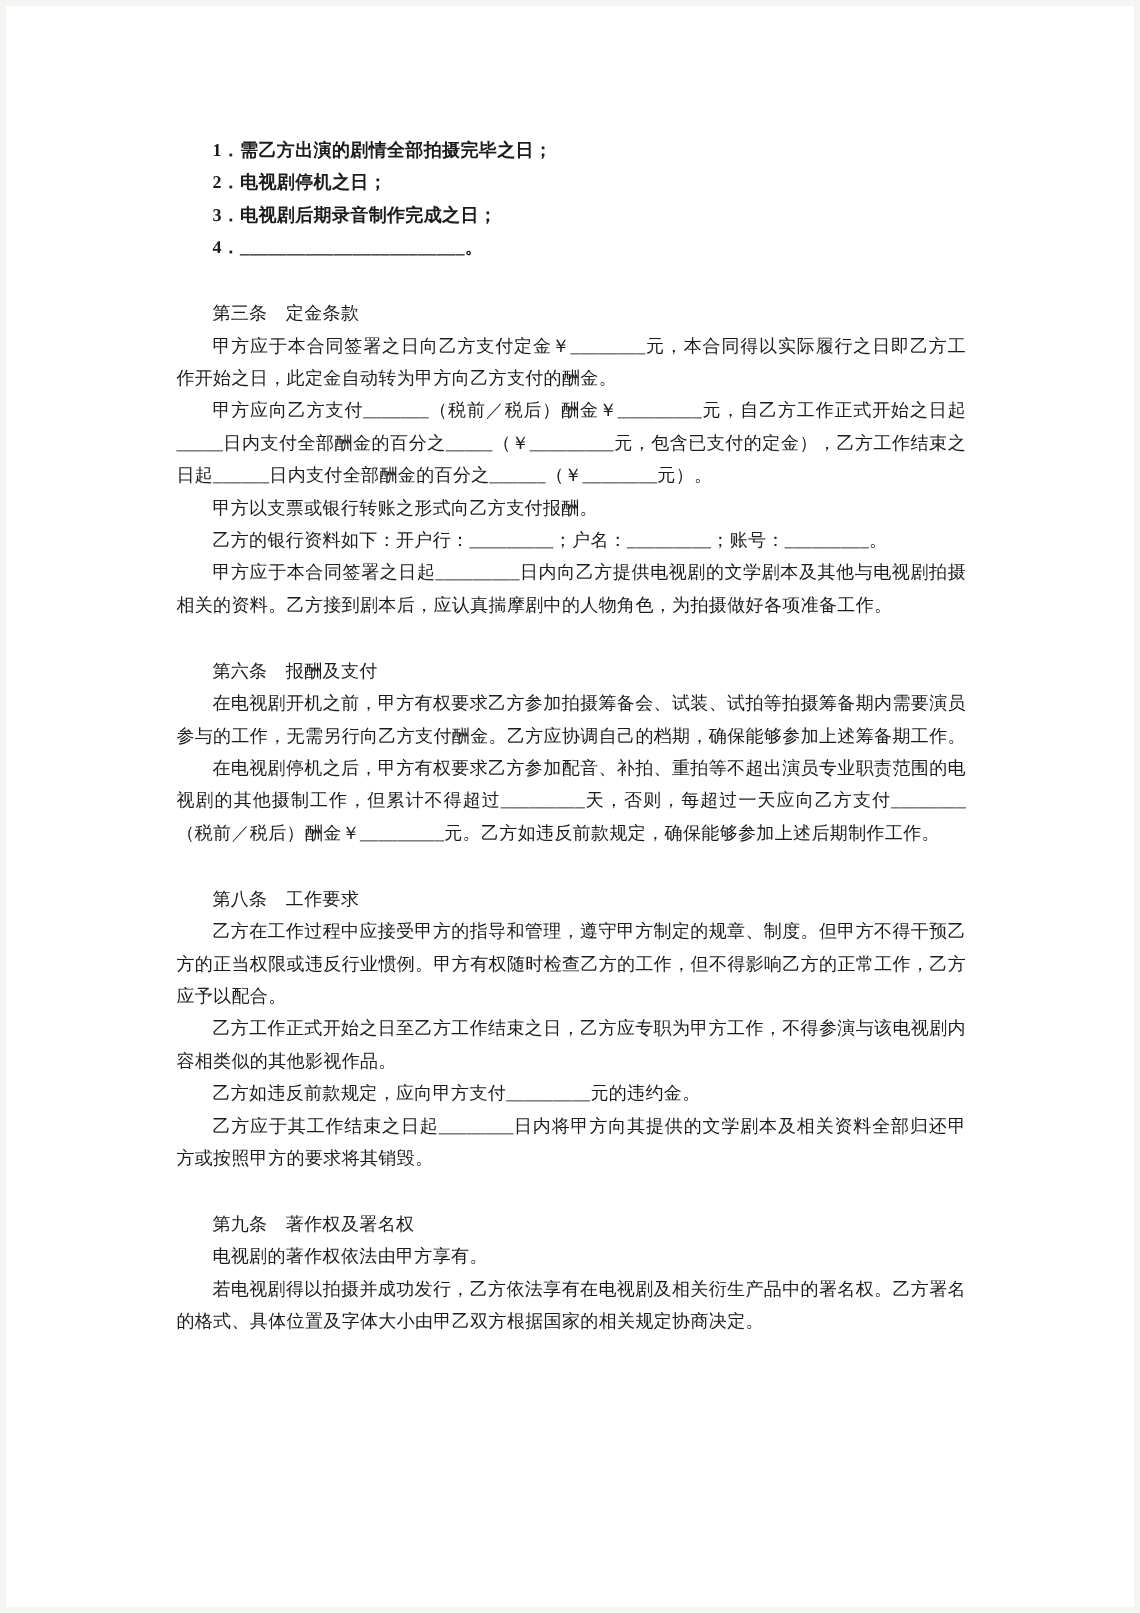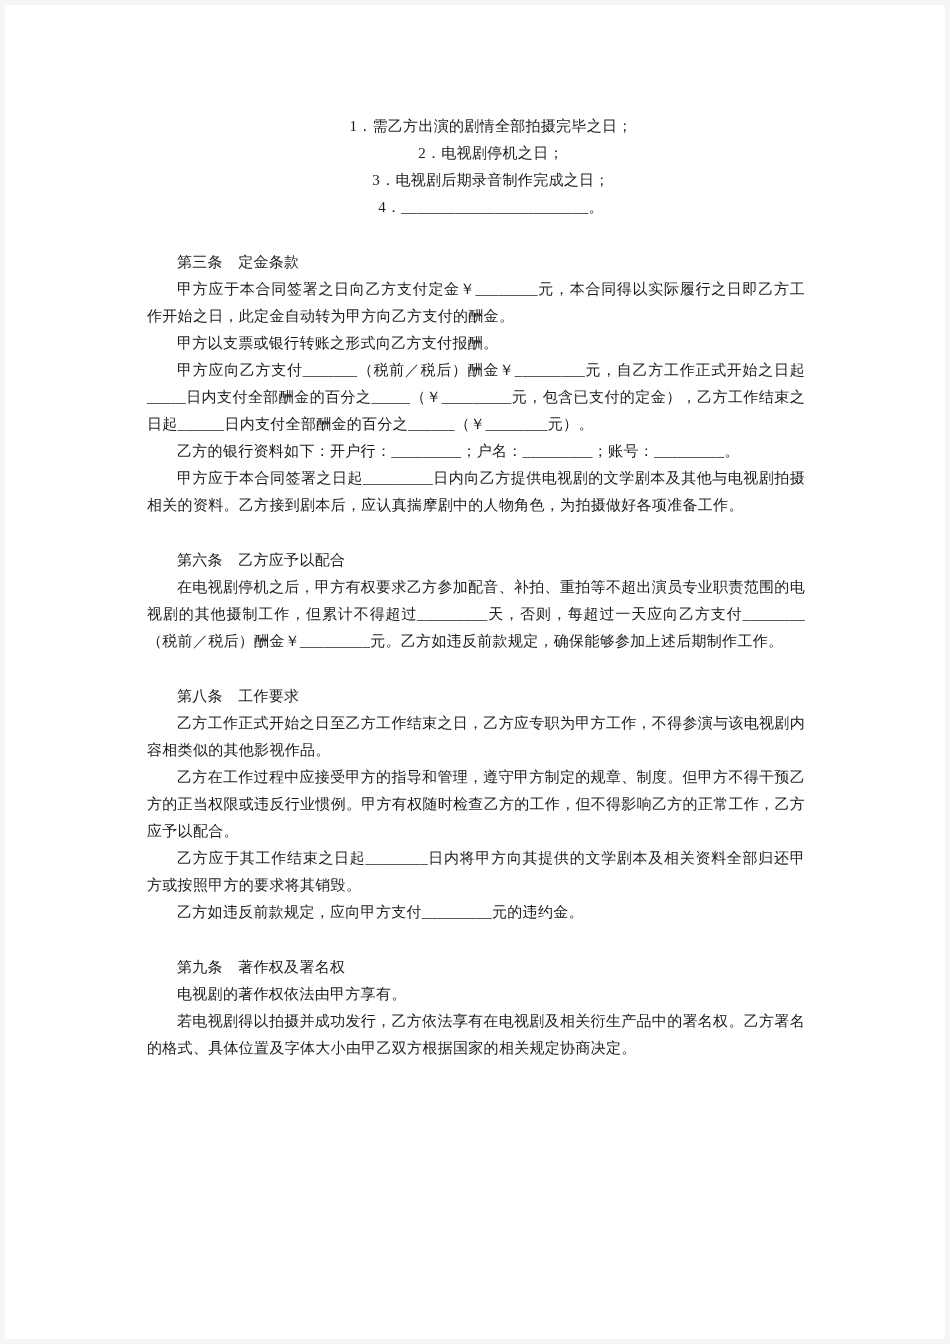--- a/index.html
+++ b/index.html
@@ -32,43 +32,45 @@
   }
   .content p {
     margin: 0;
     text-indent: 2em;
   }
   .content p.heading {
     margin-top: 28px;
     font-family: Liberation Serif, serif;
   }
   .content p.list-item {
-    text-align: center;
+    text-align: left;
+    font-weight: bold;
   }
 </style>
 </head>
 <body>
 
 <div class="page">
   <div class="content">
 
   <p class="list-item">1．需乙方出演的剧情全部拍摄完毕之日；</p>
       <p class="list-item">2．电视剧停机之日；</p>
       <p class="list-item">3．电视剧后期录音制作完成之日；</p>
       <p class="list-item">4．________________________。</p>
       <p class="heading">第三条　定金条款</p>
       <p class="paragraph">甲方应于本合同签署之日向乙方支付定金￥________元，本合同得以实际履行之日即乙方工作开始之日，此定金自动转为甲方向乙方支付的酬金。</p>
+      <p class="paragraph">甲方应向乙方支付_______（税前／税后）酬金￥_________元，自乙方工作正式开始之日起_____日内支付全部酬金的百分之_____（￥_________元，包含已支付的定金），乙方工作结束之日起______日内支付全部酬金的百分之______（￥________元）。</p>
       <p class="paragraph">甲方以支票或银行转账之形式向乙方支付报酬。</p>
-      <p class="paragraph">甲方应向乙方支付_______（税前／税后）酬金￥_________元，自乙方工作正式开始之日起_____日内支付全部酬金的百分之_____（￥_________元，包含已支付的定金），乙方工作结束之日起______日内支付全部酬金的百分之______（￥________元）。</p>
       <p class="paragraph">乙方的银行资料如下：开户行：_________；户名：_________；账号：_________。</p>
       <p class="paragraph">甲方应于本合同签署之日起_________日内向乙方提供电视剧的文学剧本及其他与电视剧拍摄相关的资料。乙方接到剧本后，应认真揣摩剧中的人物角色，为拍摄做好各项准备工作。</p>
-      <p class="heading">第六条　乙方应予以配合</p>
+      <p class="heading">第六条　报酬及支付</p>
+      <p class="paragraph">在电视剧开机之前，甲方有权要求乙方参加拍摄筹备会、试装、试拍等拍摄筹备期内需要演员参与的工作，无需另行向乙方支付酬金。乙方应协调自己的档期，确保能够参加上述筹备期工作。</p>
       <p class="paragraph">在电视剧停机之后，甲方有权要求乙方参加配音、补拍、重拍等不超出演员专业职责范围的电视剧的其他摄制工作，但累计不得超过_________天，否则，每超过一天应向乙方支付________（税前／税后）酬金￥_________元。乙方如违反前款规定，确保能够参加上述后期制作工作。</p>
       <p class="heading">第八条　工作要求</p>
+      <p class="paragraph">乙方在工作过程中应接受甲方的指导和管理，遵守甲方制定的规章、制度。但甲方不得干预乙方的正当权限或违反行业惯例。甲方有权随时检查乙方的工作，但不得影响乙方的正常工作，乙方应予以配合。</p>
       <p class="paragraph">乙方工作正式开始之日至乙方工作结束之日，乙方应专职为甲方工作，不得参演与该电视剧内容相类似的其他影视作品。</p>
-      <p class="paragraph">乙方在工作过程中应接受甲方的指导和管理，遵守甲方制定的规章、制度。但甲方不得干预乙方的正当权限或违反行业惯例。甲方有权随时检查乙方的工作，但不得影响乙方的正常工作，乙方应予以配合。</p>
+      <p class="paragraph">乙方如违反前款规定，应向甲方支付_________元的违约金。</p>
       <p class="paragraph">乙方应于其工作结束之日起________日内将甲方向其提供的文学剧本及相关资料全部归还甲方或按照甲方的要求将其销毁。</p>
-      <p class="paragraph">乙方如违反前款规定，应向甲方支付_________元的违约金。</p>
       <p class="heading">第九条　著作权及署名权</p>
       <p class="paragraph">电视剧的著作权依法由甲方享有。</p>
       <p class="paragraph">若电视剧得以拍摄并成功发行，乙方依法享有在电视剧及相关衍生产品中的署名权。乙方署名的格式、具体位置及字体大小由甲乙双方根据国家的相关规定协商决定。</p>
     </div>
 </div>
 
 </body></html>

